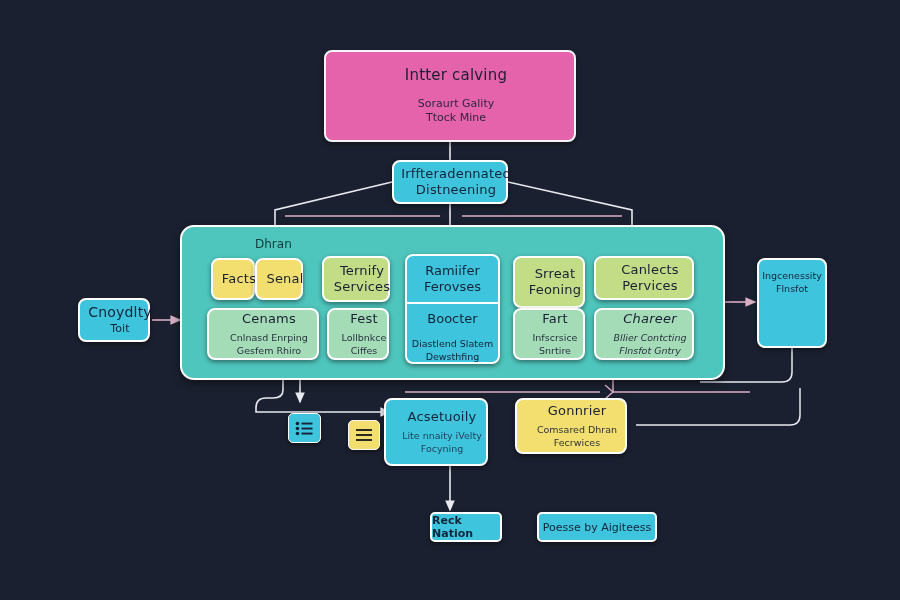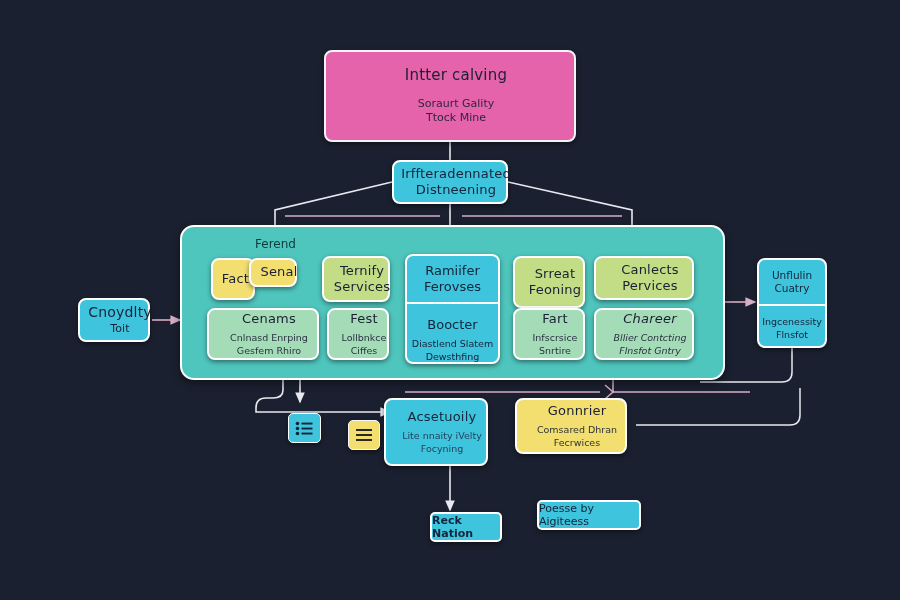--- a/index.html
+++ b/index.html
@@ -82,21 +82,21 @@
     box-shadow:0 2px 5px rgba(0,0,0,0.45);
   }
   .stack .cell{
     display:flex;flex-direction:column;
     align-items:center;justify-content:center;
     text-align:center;
     color:#14243a;
   }
   .stack .cell + .cell{border-top:2px solid #ffffff;}
   .stack .title{font-size:13px;line-height:1.25;}
-  .stack .sub{font-size:9.5px;line-height:1.35;margin-top:5px;}
+  .stack .sub{font-size:9.5px;line-height:1.35;margin-top:11px;}
 
   
   .icon-tile{
     position:absolute;
     box-sizing:border-box;
     border-radius:5px;
     border:1.5px solid #ffffff;
     display:flex;align-items:center;justify-content:center;
     box-shadow:0 2px 4px rgba(0,0,0,0.45);
   }
@@ -173,37 +173,33 @@
     <div class="title">Irffteradennated</div>
     <div class="title">Distneening</div>
   </div>
 
   <div class="node cyan" style="left:78px;top:298px;width:72px;height:44px;">
     <div class="title" style="font-size:14px;">Cnoydlty</div>
     <div class="title" style="font-size:11px;">Toit</div>
   </div>
 
   <div class="stack" style="left:757px;top:258px;width:70px;height:90px;">
-    <div class="cell" style="height:44px;">
-      <div class="title" style="font-size:10.5px;">Unflulin</div>
-      <div class="title" style="font-size:10.5px;">Cuatry</div>
-    </div>
     <div class="cell" style="height:46px;">
       <div class="sub" style="margin-top:0;">Ingcenessity</div>
       <div class="sub" style="margin-top:0;">Flnsfot</div>
     </div>
   </div>
 
   <div class="container-box" style="left:180px;top:225px;width:545px;height:155px;"></div>
-  <div class="container-label" style="left:255px;top:237px;">Ferend</div>
+  <div class="container-label" style="left:255px;top:237px;">Dhran</div>
 
   <div class="node yellow" style="left:211px;top:258px;width:44px;height:42px;">
     <div class="title">Facts</div>
   </div>
-  <div class="node yellow" style="left:249px;top:258px;width:48px;height:29px;">
+  <div class="node yellow" style="left:255px;top:258px;width:48px;height:42px;">
     <div class="title">Senal</div>
   </div>
   <div class="node green" style="left:322px;top:256px;width:68px;height:46px;">
     <div class="title">Ternify</div>
     <div class="title">Services</div>
   </div>
   <div class="node green" style="left:513px;top:256px;width:72px;height:52px;">
     <div class="title">Srreat</div>
     <div class="title">Feoning</div>
   </div>
@@ -282,15 +278,15 @@
   </div>
   <div class="node yellow" style="left:515px;top:398px;width:112px;height:56px;">
     <div class="title">Gonnrier</div>
     <div class="sub">
       <div>Comsared Dhran</div>
       <div>Fecrwices</div>
     </div>
   </div>
 
   <div class="pill" style="left:430px;top:512px;width:72px;height:30px;font-weight:bold;">Reck Nation</div>
-  <div class="pill" style="left:537px;top:500px;width:104px;height:30px;">Poesse by Aigiteess</div>
+  <div class="pill" style="left:537px;top:512px;width:120px;height:30px;">Poesse by Aigiteess</div>
 
 </div>
 
 </body></html>

